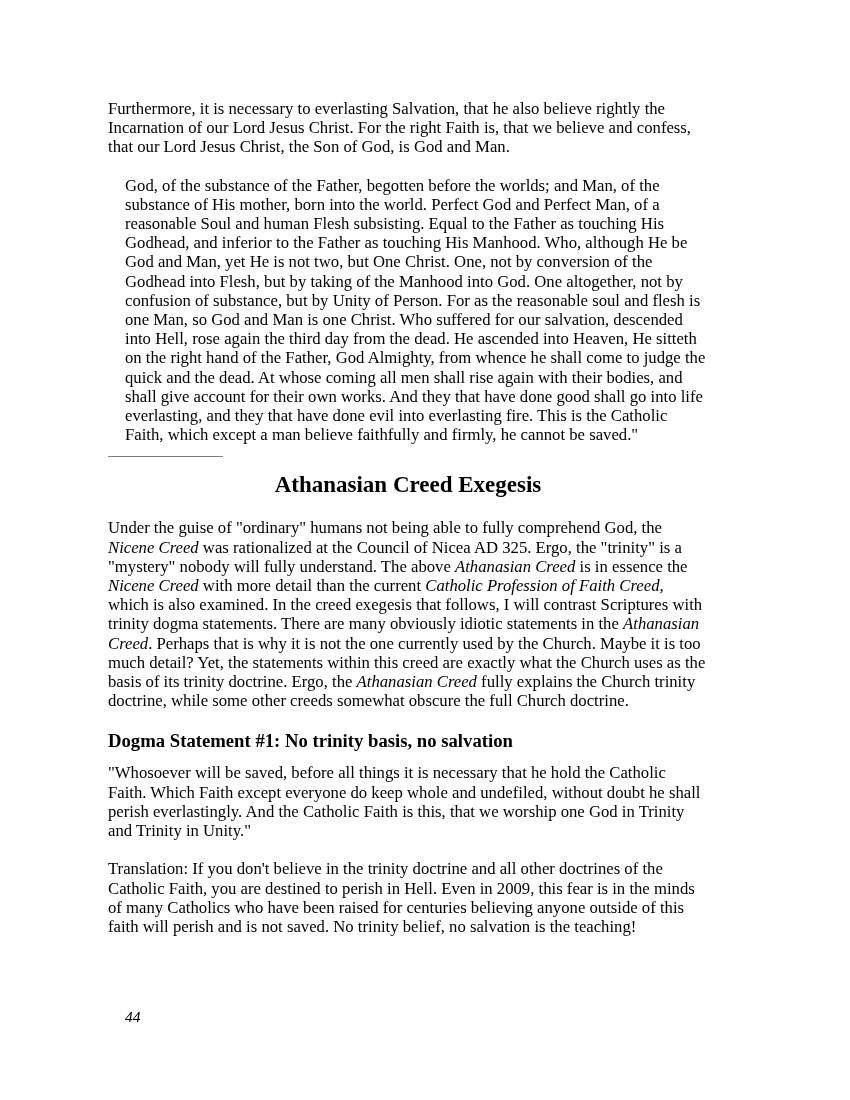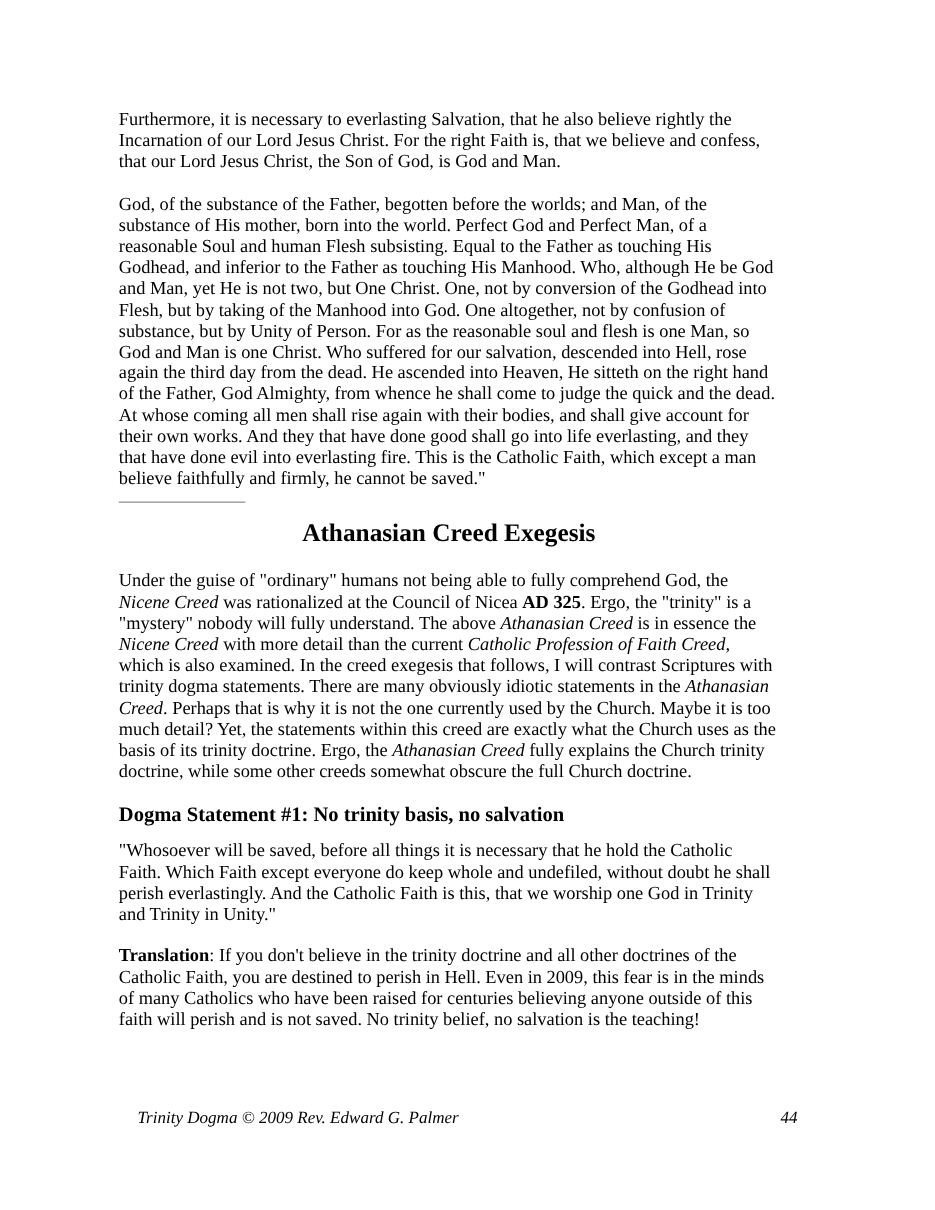--- a/index.html
+++ b/index.html
@@ -20,21 +20,21 @@
     left: 108px;
     top: 99px;
     width: 600px;
   }
   .para {
     font-size: 16.7px;
     line-height: 19.2px;
     margin: 0 0 19px 0;
     text-align: left;
   }
-  .para.creed { margin-bottom: 12px; }
+  .para.creed { margin-bottom: 12px; margin-left: 17px; }
   .para.source { margin-bottom: 0; }
   .para.exegesis { margin-bottom: 0; }
   .para.translation { margin-bottom: 0; }
   .divider {
     width: 115px;
     height: 0;
     border: none;
     border-top: 1.4px solid #7f7f7f;
     margin: 0 0 14px 0;
   }
@@ -57,21 +57,21 @@
     right: 125px;
     top: 1008px;
     display: flex;
     justify-content: space-between;
     align-items: baseline;
     font-style: italic;
     font-size: 15.5px;
     line-height: 18px;
   }
   .run-i { font-style: italic; }
-  .run-b { font-weight: bold; }
+  .run-b { font-weight: normal; }
   .run-u { text-decoration: underline; }
 </style>
 </head>
 <body>
 
 <div class="page">
 
   <p class="para intro"><span>Furthermore, it is necessary to everlasting Salvation, that he also believe rightly the Incarnation of our Lord Jesus Christ. For the right Faith is, that we believe and confess, that our Lord Jesus Christ, the Son of God, is God and Man.</span></p>
 
   <p class="para creed"><span>God, of the substance of the Father, begotten before the worlds; and Man, of the substance of His mother, born into the world. Perfect God and Perfect Man, of a reasonable Soul and human Flesh subsisting. Equal to the Father as touching His Godhead, and inferior to the Father as touching His Manhood. Who, although He be God and Man, yet He is not two, but One Christ. One, not by conversion of the Godhead into Flesh, but by taking of the Manhood into God. One altogether, not by confusion of substance, but by Unity of Person. For as the reasonable soul and flesh is one Man, so God and Man is one Christ. Who suffered for our salvation, descended into Hell, rose again the third day from the dead. He ascended into Heaven, He sitteth on the right hand of the Father, God Almighty, from whence he shall come to judge the quick and the dead. At whose coming all men shall rise again with their bodies, and shall give account for their own works. And they that have done good shall go into life everlasting, and they that have done evil into everlasting fire. This is the Catholic Faith, which except a man believe faithfully and firmly, he cannot be saved."</span></p>
@@ -85,15 +85,14 @@
 
   <h2 class="sub-heading">Dogma Statement #1: No trinity basis, no salvation</h2>
 
   <p class="para quote"><span>"Whosoever will be saved, before all things it is necessary that he hold the Catholic Faith. Which Faith except everyone do keep whole and undefiled, without doubt he shall perish everlastingly. And the Catholic Faith is this, that we worship one God in Trinity and Trinity in Unity."</span></p>
 
   <p class="para translation"><span class="run-b">Translation</span><span>: If you don't believe in the trinity doctrine and all other doctrines of the Catholic Faith, you are destined to perish in Hell. Even in 2009, this fear is in the minds of many Catholics who have been raised for centuries believing anyone outside of this faith will perish and is not saved. No trinity belief, no salvation is the teaching!</span></p>
 
 </div>
 
 <div class="footer">
-  <span>Trinity Dogma © 2009 Rev. Edward G. Palmer</span>
   <span>44</span>
 </div>
 
 </body></html>

